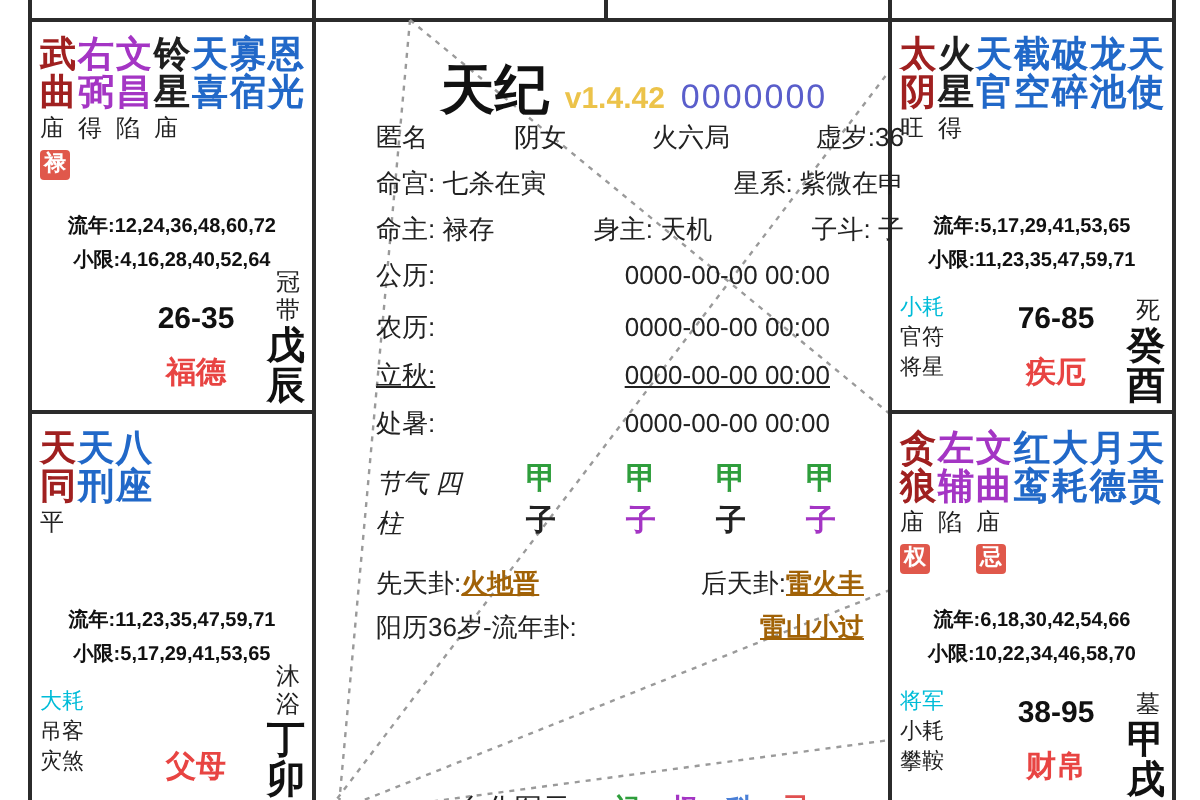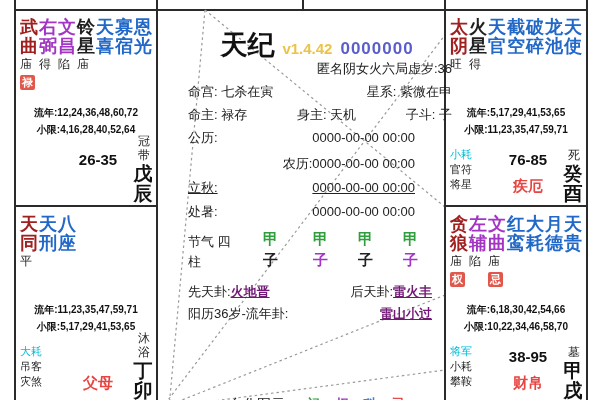--- a/index.html
+++ b/index.html
@@ -26,29 +26,29 @@
   .gods div:first-child{color:#00bcd8;}
   .age{position:absolute;top:140px;left:0;width:100%;text-align:center;text-indent:24px;font-size:15px;font-weight:700;color:#111;}
   .pname{position:absolute;top:166px;left:0;width:100%;text-align:center;text-indent:24px;font-size:15px;font-weight:700;color:#e84442;}
   .stage{position:absolute;right:5px;top:104px;height:47px;display:flex;flex-direction:column;justify-content:flex-end;font-size:12px;line-height:14px;color:#222;}
   .ganzhi{position:absolute;right:2px;top:153px;width:20px;text-align:center;font-size:19px;font-weight:700;line-height:20px;color:#111;}
   
   .center{position:absolute;left:174px;top:11px;width:286px;height:274px;z-index:3;font-size:13px;color:#222;margin-top:13px;}
   .title-row{position:absolute;top:3px;left:0;width:100%;display:flex;justify-content:center;align-items:baseline;gap:8px;}
   .app-title{font-size:27px;font-weight:bold;color:#111;}
   .app-ver{font-size:15px;font-weight:bold;color:#ecc34a;}
-  .app-serial{font-size:17px;font-weight:bold;color:#5a5ecb;letter-spacing:1px;}
+  .app-serial{font-size:17px;font-weight:normal;color:#5a5ecb;letter-spacing:1px;}
   .crow{position:absolute;left:0;width:100%;display:flex;justify-content:space-between;padding:0 8px 0 14px;box-sizing:border-box;line-height:16px;white-space:nowrap;}
   .crow.val-right{padding-right:45px;}
-  .r1{top:37px;justify-content:flex-end;} .r2{top:60px;} .r3{top:83px;} .r4{top:106px;} .r5{top:132px;justify-content:flex-end;} .r6{top:156px;text-decoration:underline;} .r7{top:180px;}
-  .pillar-label{position:absolute;left:14px;top:208px;line-height:20px;}
+  .r1{top:37px;} .r2{top:60px;} .r3{top:83px;} .r4{top:106px;} .r5{top:132px;} .r6{top:156px;text-decoration:underline;} .r7{top:180px;}
+  .pillar-label{position:absolute;left:14px;top:208px;line-height:20px;font-style:italic;}
   .pillar-cell{position:absolute;font-size:15px;font-weight:bold;}
   .stem{color:#2f9e3c;}
   .rgua{top:260px;} .rliu{top:282px;}
-  .klink{color:#701a75;text-decoration:underline;font-weight:600;}
+  .klink{color:#a16207;text-decoration:underline;font-weight:600;}
   .legend{position:absolute;top:372px;left:0;width:100%;text-align:center;font-size:14px;white-space:nowrap;}
   .legend .arrow{color:#ef7f7f;font-weight:bold;}
   .legend .sh{font-weight:bold;}
 </style>
 </head>
 <body>
 
 <div class="screen">
 
   <svg class="aspect-svg" width="600" height="400">
@@ -109,20 +109,21 @@
         </div>
         <div class="star-col">
           <div class="star-ch st-minor">恩</div>
           <div class="star-ch st-minor">光</div>
           <div class="bright"></div>
         </div>
       </div>
       <div class="liunian">流年:12,24,36,48,60,72</div>
       <div class="xiaoxian">小限:4,16,28,40,52,64</div>
       <div class="age">26-35</div>
+      <div class="pname">福德</div>
       <div class="stage">
         <div>冠</div>
         <div>带</div>
       </div>
       <div class="ganzhi">
         <div>戊</div>
         <div>辰</div>
       </div>
     </div>
   <div class="palace p-bl">

